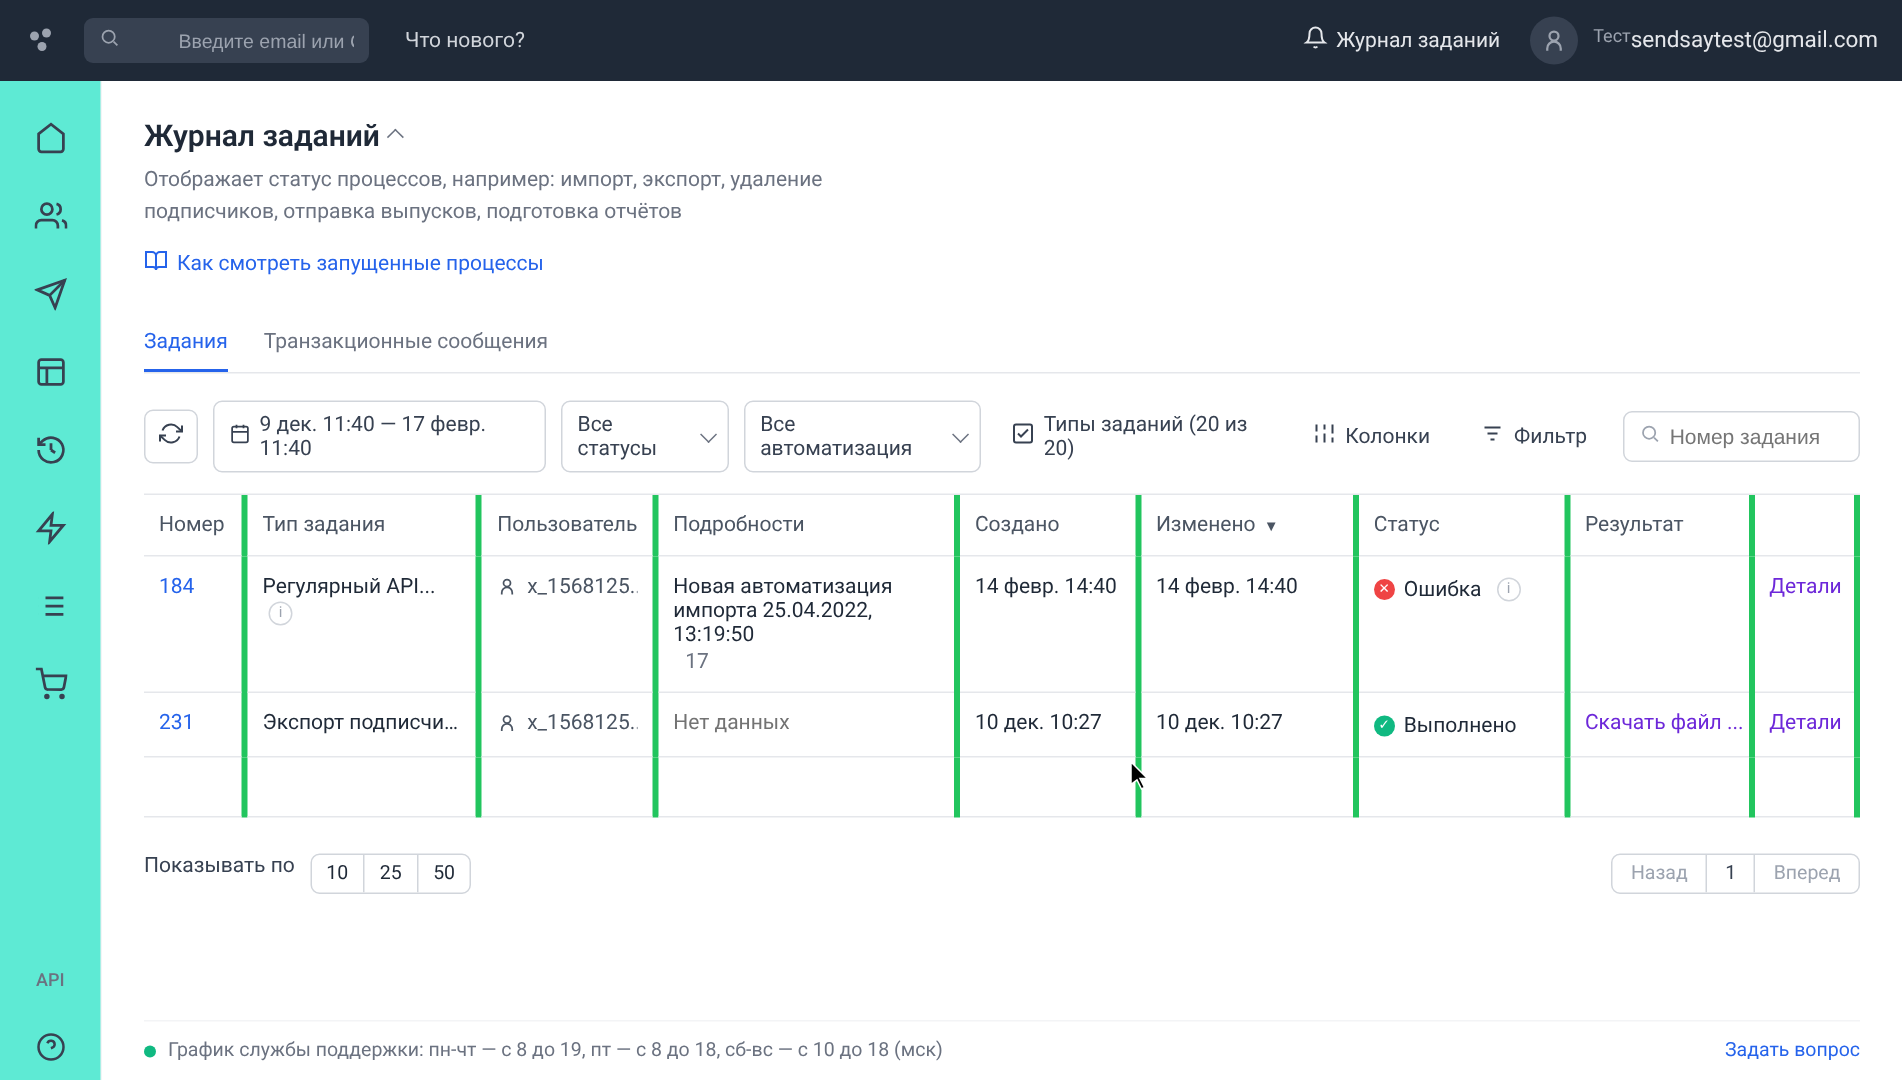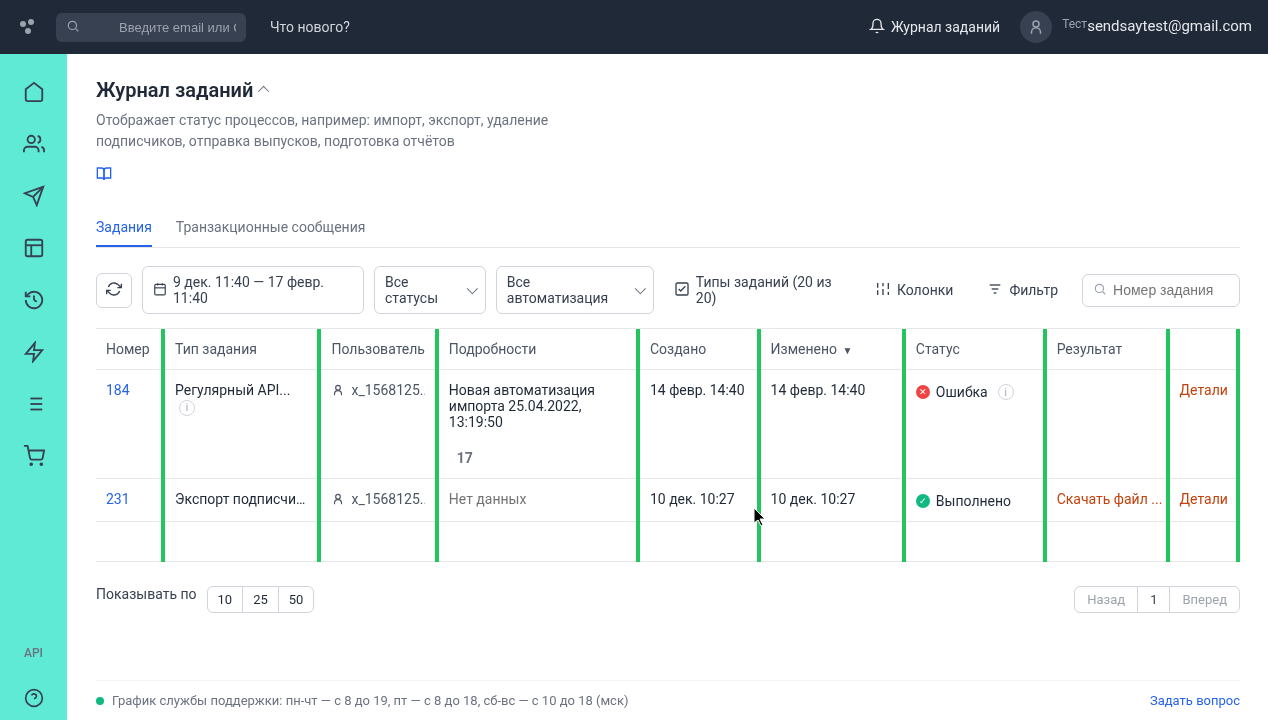--- a/index.html
+++ b/index.html
@@ -65,22 +65,22 @@
 .num-link { color: #2563eb; cursor: pointer; }
 .cell-ellipsis { white-space: nowrap; overflow: hidden; text-overflow: ellipsis; }
 .info-circle { display: inline-flex; width: 16px; height: 16px; border: 1px solid #d1d5db; border-radius: 50%; align-items: center; justify-content: center; font-size: 10px; color: #9ca3af; margin-left: 4px; }
 .user-cell { display: flex; align-items: center; gap: 6px; color: #4b5563; }
 .user-cell svg { flex-shrink: 0; }
 .no-data { color: #737373; }
 .status-badge { display: inline-flex; align-items: center; gap: 6px; }
 .status-dot { width: 14px; height: 14px; border-radius: 50%; display: inline-flex; align-items: center; justify-content: center; color: #fff; font-size: 9px; }
 .status-dot.error { background: #ef4444; }
 .status-dot.success { background: #10b981; }
-.link { color: #c2410c; cursor: pointer; }
-.detail-line2 { color: #6b7280; padding-left: 8px; margin-top: 20px; font-weight: bold; }
+.link { color: #6d28d9; cursor: pointer; }
+.detail-line2 { color: #6b7280; padding-left: 8px; margin-top: 2px; }
 
 
 .pagination-row { display: flex; align-items: flex-start; margin-top: 24px; padding-bottom: 16px; }
 .page-size-label { color: #374151; margin-right: 10px; }
 .size-group { display: inline-flex; border: 1px solid #d1d5db; border-radius: 6px; overflow: hidden; }
 .size-btn { padding: 5px 10px; border-right: 1px solid #d1d5db; font-size: 13px; cursor: pointer; }
 .size-btn:last-child { border-right: none; }
 .pager { margin-left: auto; display: inline-flex; border: 1px solid #d1d5db; border-radius: 6px; overflow: hidden; }
 .pager-btn { padding: 5px 12px; border-right: 1px solid #d1d5db; font-size: 13px; cursor: pointer; color: #374151; }
 .pager-btn:last-child { border-right: none; }
@@ -215,20 +215,21 @@
     <div class="page-title-row">
       <h1 class="page-title">Журнал заданий</h1>
       <span class="chevron chevron-up"></span>
     </div>
     <p class="page-desc">Отображает статус процессов, например: импорт, экспорт, удаление подписчиков, отправка выпусков, подготовка отчётов</p>
     <div class="howto-link">
       <span><svg width="16" height="16" viewBox="0 0 24 24" fill="none" stroke="currentColor" stroke-width="2">
             <path d="M2 3h6a4 4 0 0 1 4 4v14a3 3 0 0 0-3-3H2z"></path>
             <path d="M22 3h-6a4 4 0 0 0-4 4v14a3 3 0 0 1 3-3h7z"></path>
           </svg></span>
+      <span>Как смотреть запущенные процессы</span>
     </div>
 
     <div class="tabs">
       <div class="tab active">Задания</div>
       <div class="tab">Транзакционные сообщения</div>
     </div>
 
     <div class="toolbar">
       <div class="btn btn-icon">
         <span><svg width="16" height="16" viewBox="0 0 24 24" fill="none" stroke="currentColor" stroke-width="2">

